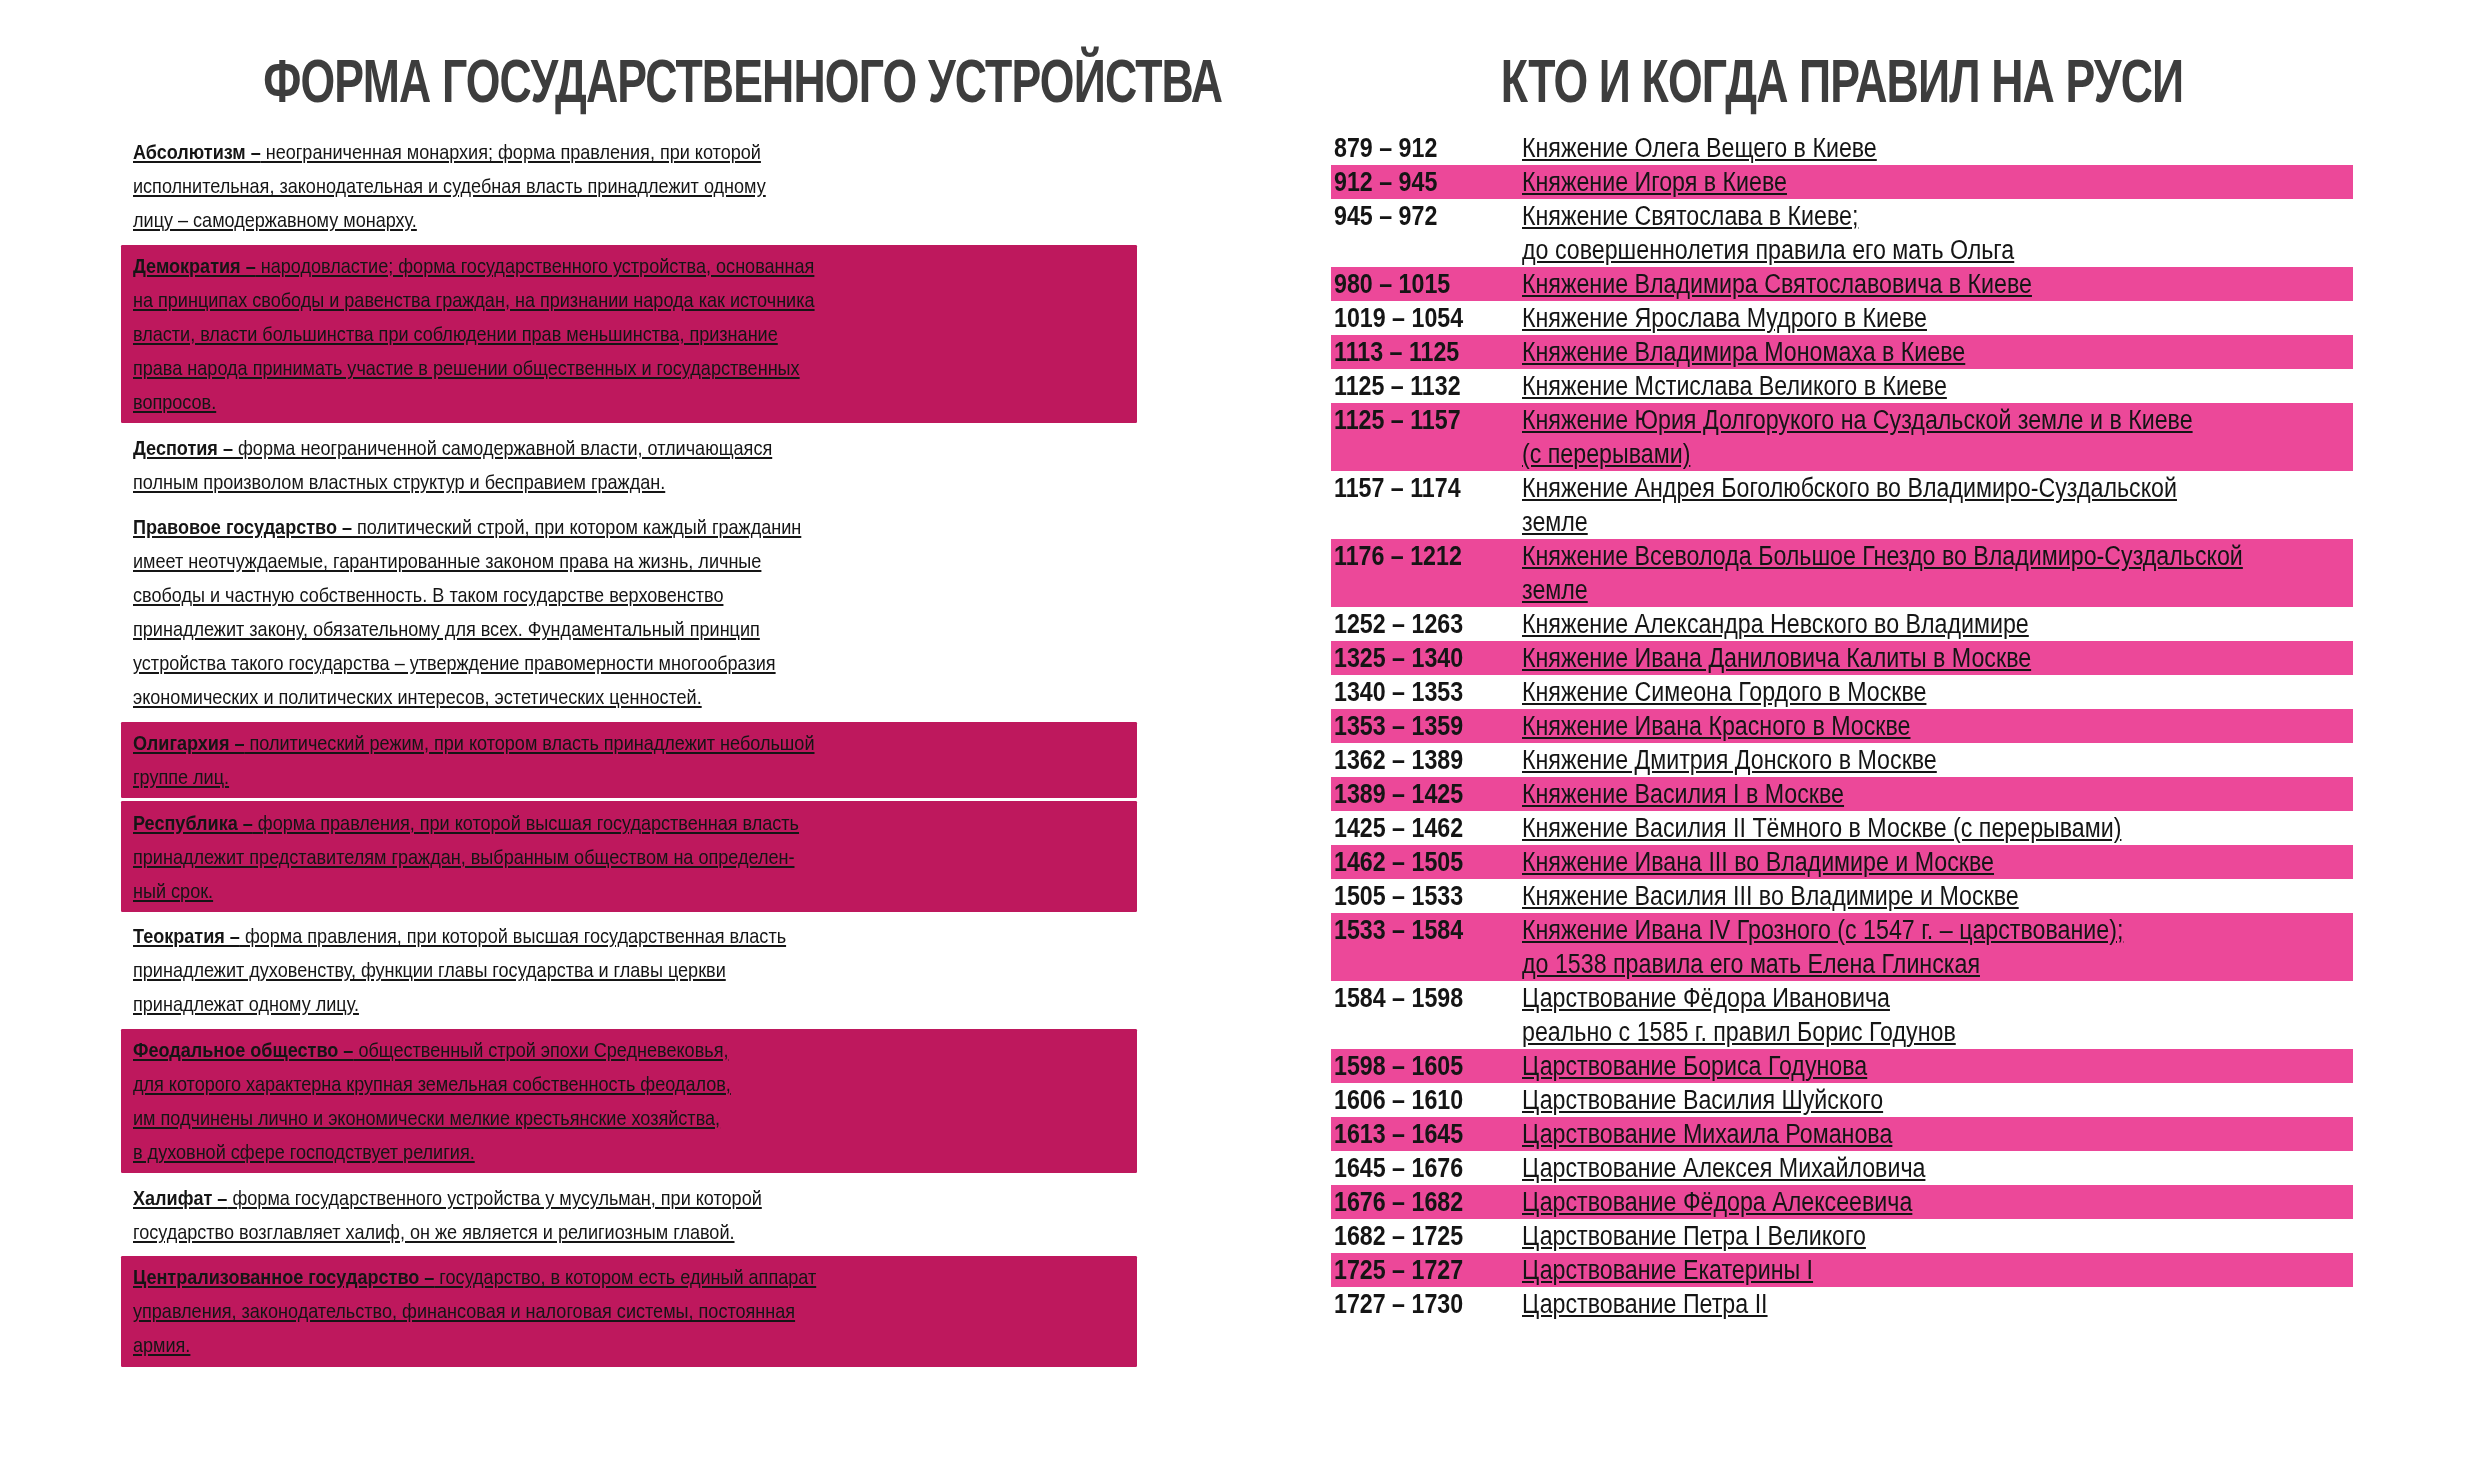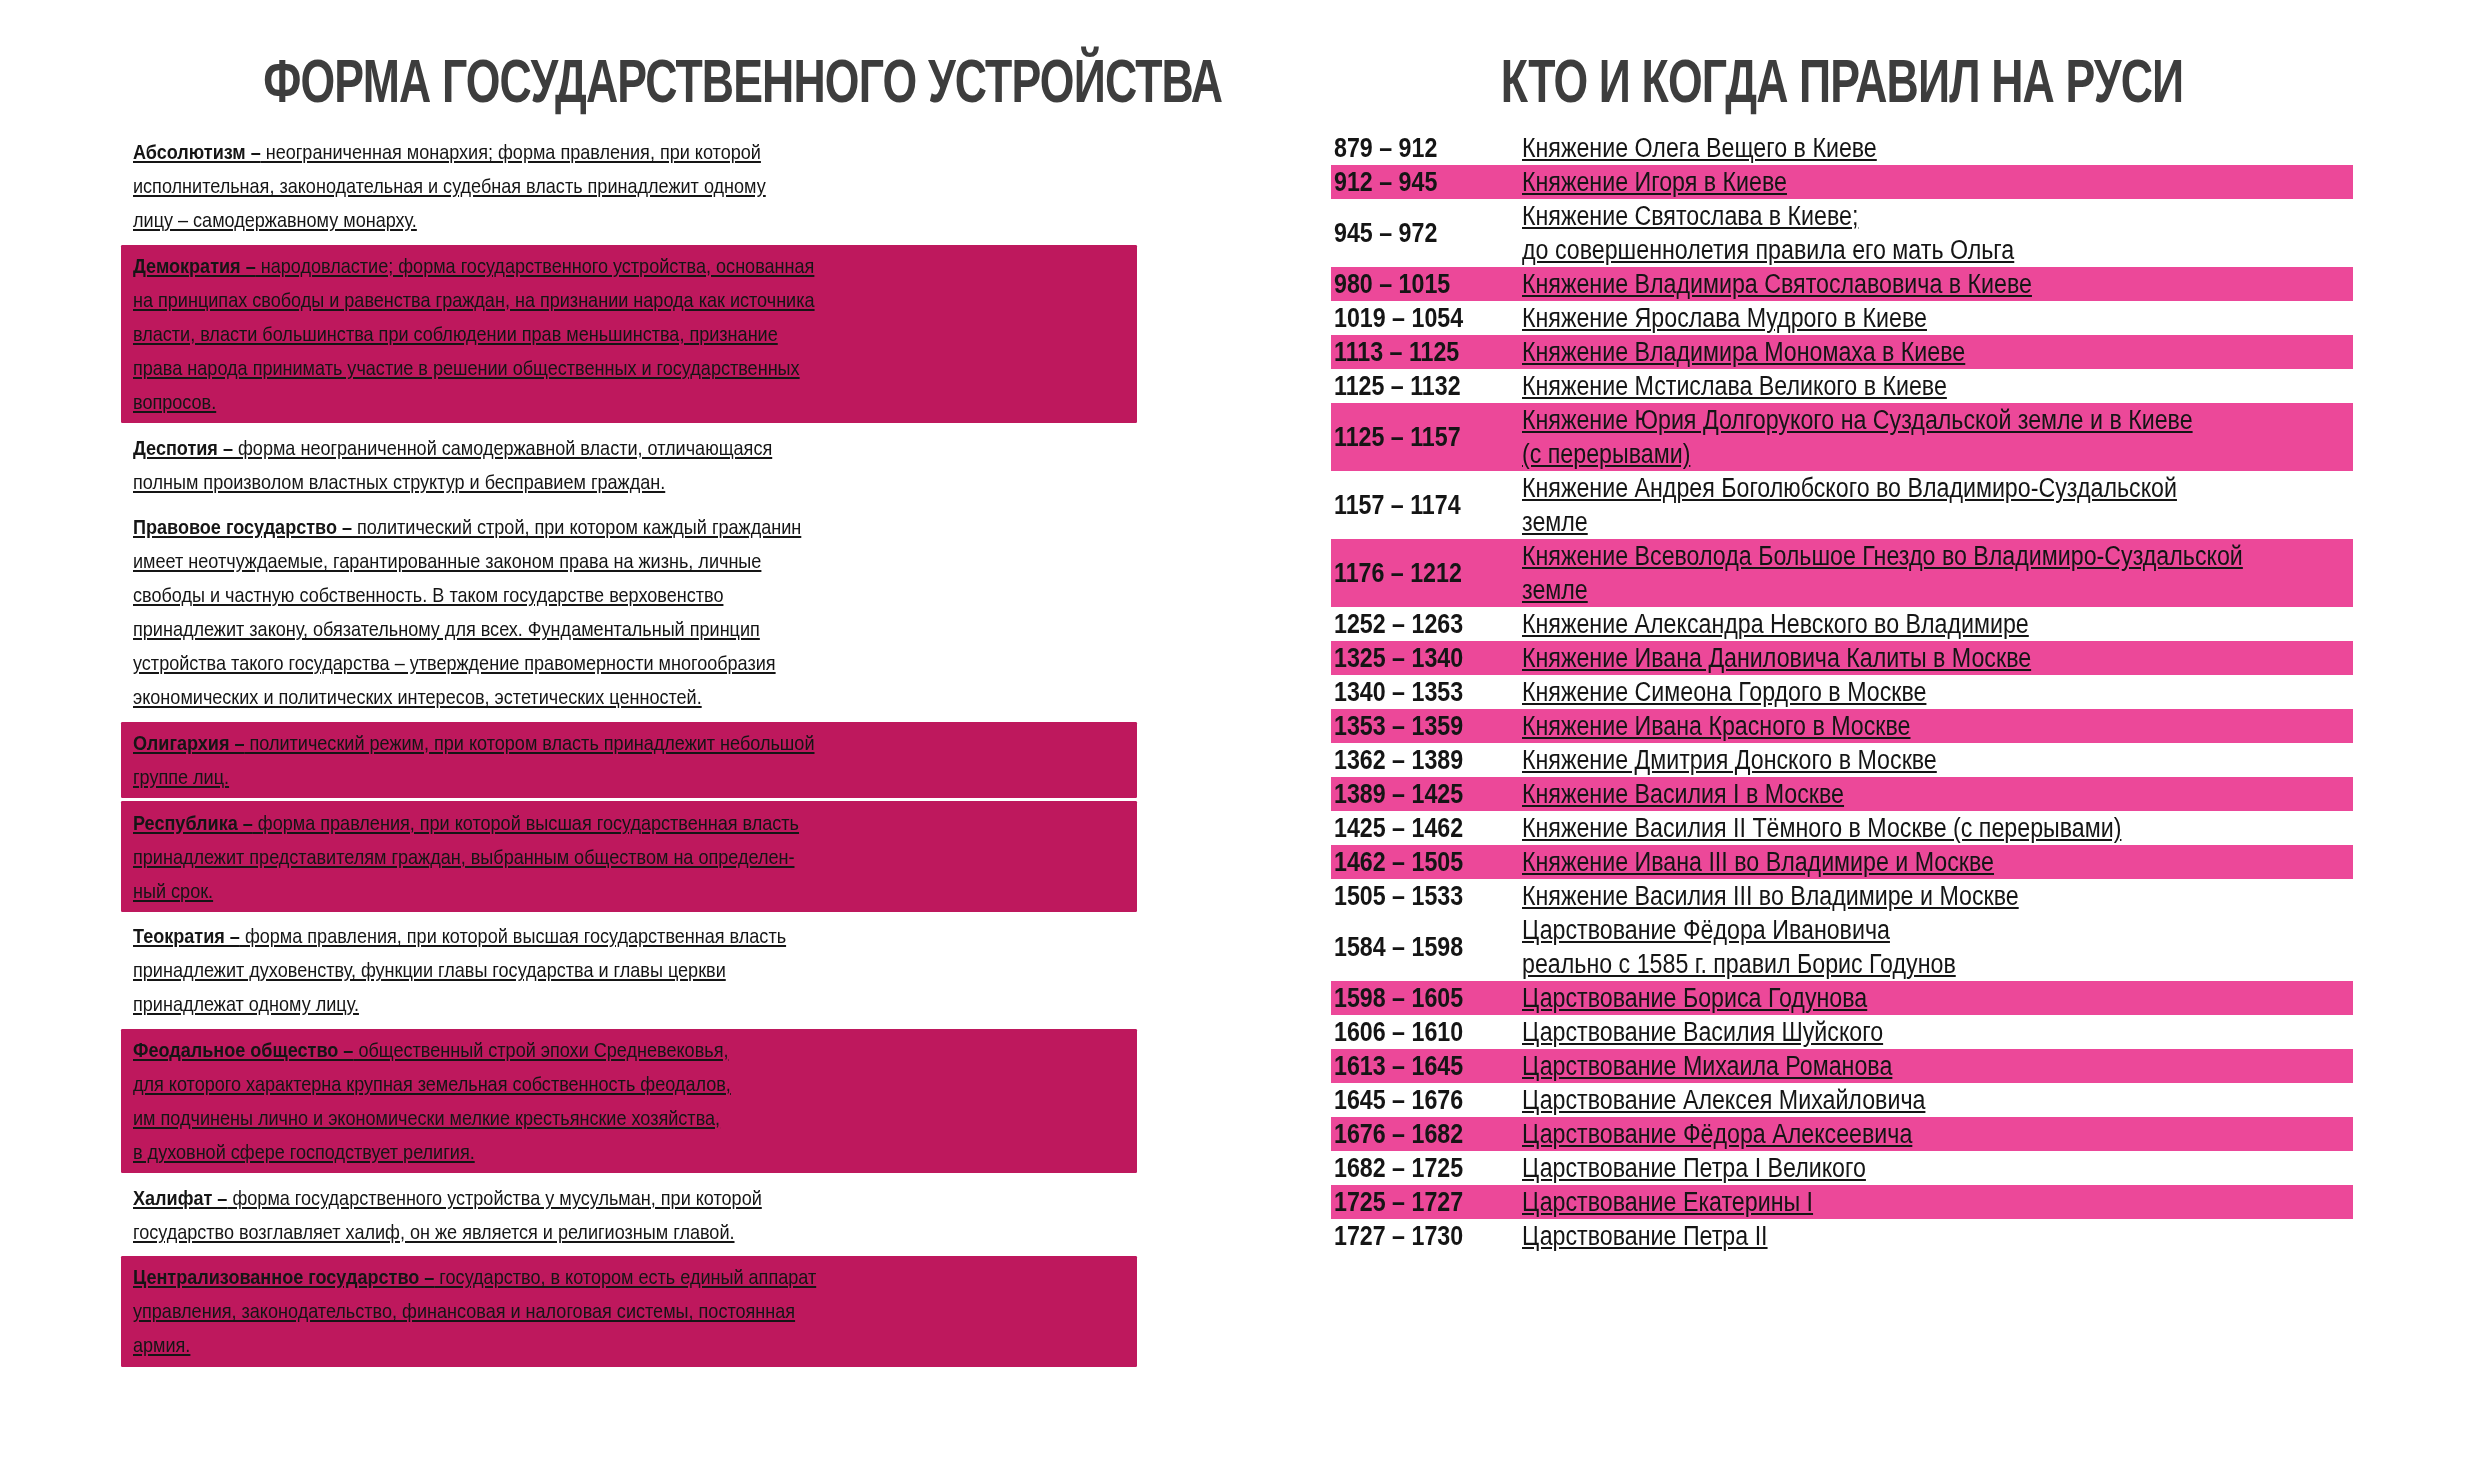--- a/index.html
+++ b/index.html
@@ -41,21 +41,21 @@
   .def-block.shaded { background: #be185d; }
   .def-text {
     white-space: pre-line;
     transform: scaleX(0.86);
     transform-origin: 0 0;
     width: 116.28%;
   }
   .def-text b { font-weight: bold; }
 
   
-  .t-row { display: flex; align-items: center; }
+  .t-row { display: flex; align-items: flex-start; }
   .t-row.shaded { background: #ec4899; }
   .t-years {
     flex: 0 0 191px;
     width: 191px;
     box-sizing: border-box;
     padding-left: 2.5px;
     font-weight: bold;
     font-size: 27px;
     line-height: 34px;
     white-space: nowrap;
@@ -253,20 +253,27 @@
           <div class="t-desc">
             <div class="line">Княжение Ивана III во Владимире и Москве</div>
           </div>
         </div>
         <div class="t-row">
           <div class="t-years"><span class="cond-inline">1505 – 1533</span></div>
           <div class="t-desc">
             <div class="line">Княжение Василия III во Владимире и Москве</div>
           </div>
         </div>
+        <div class="t-row shaded">
+          <div class="t-years"><span class="cond-inline">1533 – 1584</span></div>
+          <div class="t-desc">
+            <div class="line">Княжение Ивана IV Грозного (с 1547 г. – царствование);</div>
+            <div class="line">до 1538 правила его мать Елена Глинская</div>
+          </div>
+        </div>
         <div class="t-row">
           <div class="t-years"><span class="cond-inline">1584 – 1598</span></div>
           <div class="t-desc">
             <div class="line">Царствование Фёдора Ивановича</div>
             <div class="line">реально с 1585 г. правил Борис Годунов</div>
           </div>
         </div>
         <div class="t-row shaded">
           <div class="t-years"><span class="cond-inline">1598 – 1605</span></div>
           <div class="t-desc">

